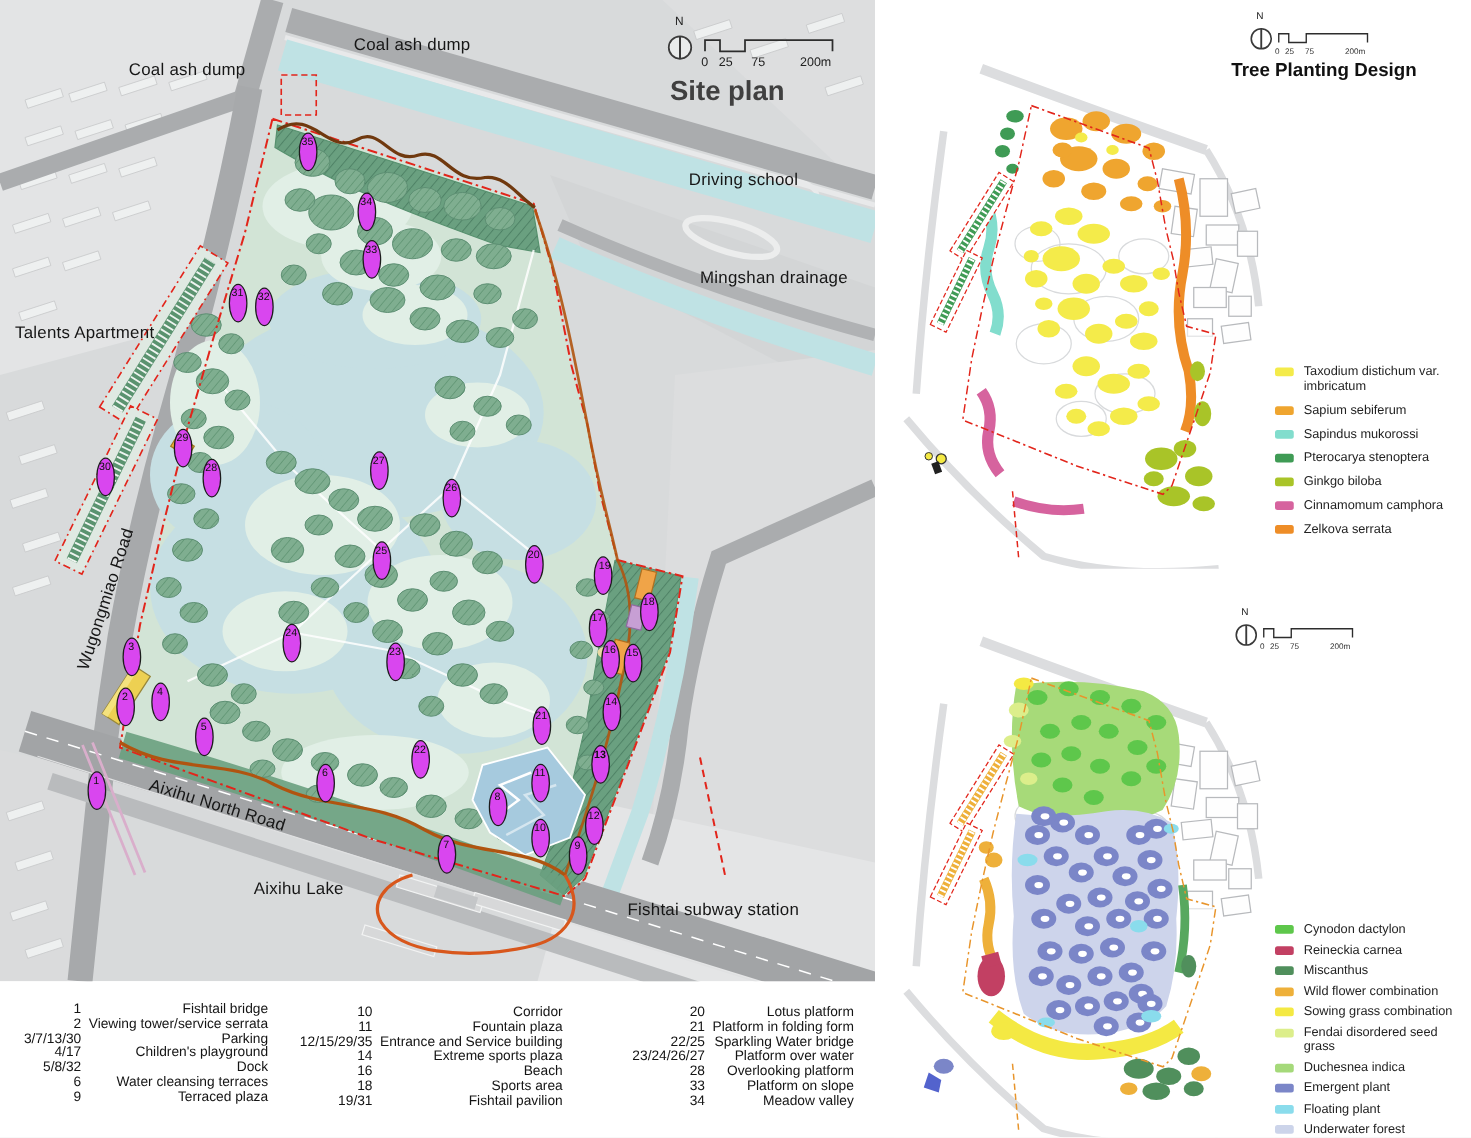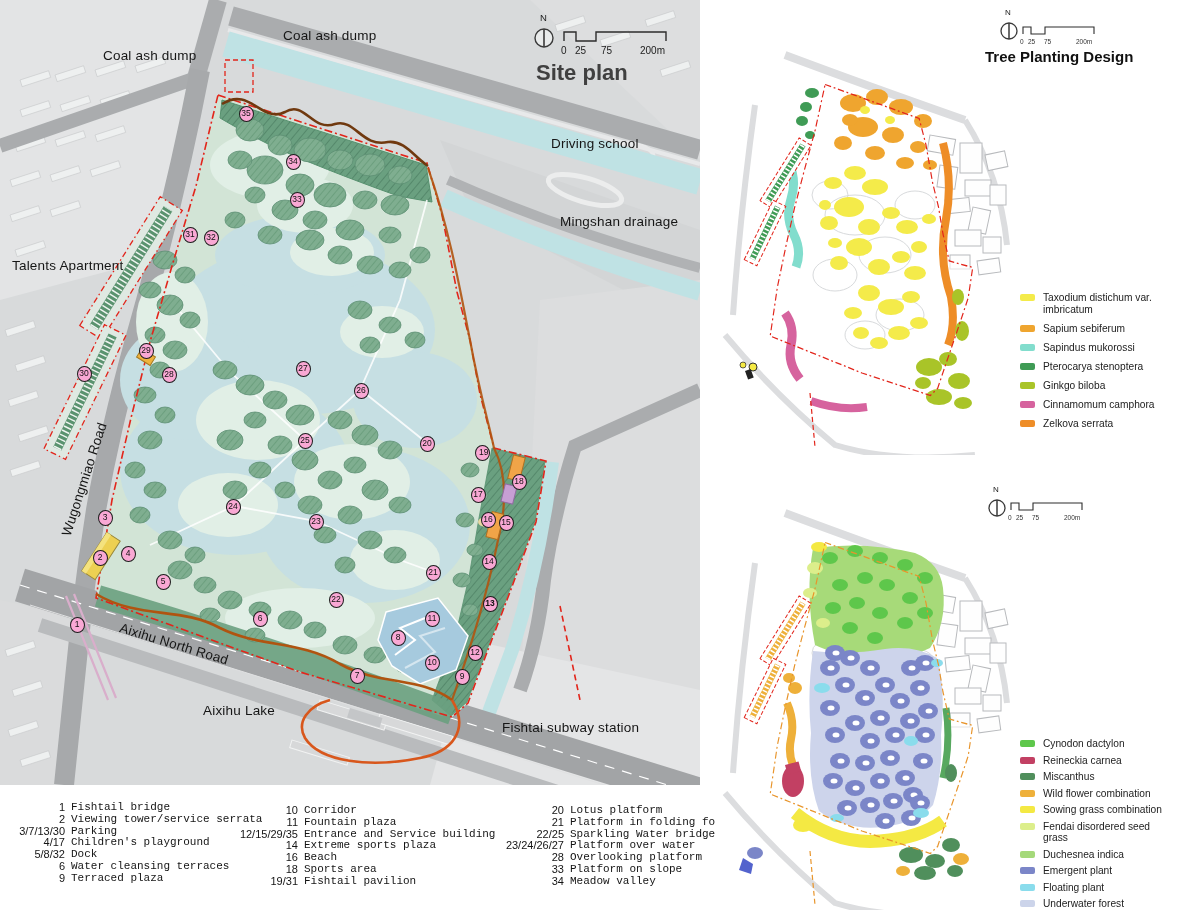--- a/index.html
+++ b/index.html
@@ -3,33 +3,33 @@
 <meta charset="utf-8">
 <style>
   html,body{margin:0;padding:0;background:#ffffff;}
   .stage{position:relative;width:1177px;height:910px;background:#fff;overflow:hidden;
          font-family:"Liberation Sans",sans-serif;color:#1a1a1a;}
   .abs{position:absolute;}
   
   .site-panel{left:0;top:0;width:700px;height:785px;}
   .map-label{position:absolute;font-size:13.5px;color:#161616;white-space:nowrap;
              transform-origin:left center;letter-spacing:.2px;}
-  .marker{position:absolute;width:15px;height:16px;margin:-7.5px 0 0 -7.5px;border-radius:50%;
-          background:#f9a8d4;border:1.2px solid #1c1c1c;font-size:8.5px;line-height:13px;
+  .marker{position:absolute;width:15px;height:31px;margin:-7.5px 0 0 -7.5px;border-radius:50%;
+          background:#d946ef;border:1.2px solid #1c1c1c;font-size:8.5px;line-height:13px;
           text-align:center;color:#111;box-sizing:border-box;font-weight:500;}
   .plan-title{position:absolute;font-size:22px;font-weight:bold;color:#404040;}
   .north-n{position:absolute;font-size:9.5px;color:#222;}
   .tick{position:absolute;font-size:10px;color:#222;}
   .tick-s{position:absolute;font-size:6.5px;color:#333;}
   
   .numlegend{left:0;top:797px;width:700px;height:113px;}
   .legcol{position:absolute;display:grid;grid-template-columns:var(--numw) auto;
           column-gap:6px;row-gap:0;font-size:11px;line-height:11.8px;color:#141414;}
   .legcol .n{text-align:right;white-space:nowrap;}
-  .legcol .l{text-align:left;white-space:nowrap;font-family:Liberation Mono, monospace;}
+  .legcol .l{text-align:right;white-space:nowrap;}
   
   .right-col{left:705px;top:0;width:472px;height:910px;}
   .panel-title{position:absolute;font-size:15px;font-weight:bold;color:#111;line-height:19px;}
   .plegend{position:absolute;display:flex;flex-direction:column;}
   .plegend .row{display:flex;align-items:flex-start;margin-bottom:var(--gap);}
   .plegend .sw{width:15px;height:7px;border-radius:2px;margin:2px 8px 0 0;flex:0 0 15px;}
   .plegend .lb{font-size:10.2px;line-height:11.5px;color:#222;max-width:132px;}
 </style>
 </head>
 <body>
@@ -312,21 +312,21 @@
         <div class="marker" style="left: 105px; top: 517px;">3</div>
         <div class="marker" style="left: 128px; top: 553px;">4</div>
         <div class="marker" style="left: 163px; top: 581px;">5</div>
         <div class="marker" style="left: 260px; top: 618px;">6</div>
         <div class="marker" style="left: 357px; top: 675px;">7</div>
         <div class="marker" style="left: 398px; top: 637px;">8</div>
         <div class="marker" style="left: 462px; top: 676px;">9</div>
         <div class="marker" style="left: 432px; top: 662px;">10</div>
         <div class="marker" style="left: 432px; top: 618px;">11</div>
         <div class="marker" style="left: 475px; top: 652px;">12</div>
-        <div class="marker" style="left: 490px; top: 603px; font-weight: bold;">13</div>
+        <div class="marker" style="left: 480px; top: 603px; font-weight: bold;">13</div>
         <div class="marker" style="left: 489px; top: 561px;">14</div>
         <div class="marker" style="left: 506px; top: 522px;">15</div>
         <div class="marker" style="left: 488px; top: 519px;">16</div>
         <div class="marker" style="left: 478px; top: 494px;">17</div>
         <div class="marker" style="left: 519px; top: 481px;">18</div>
         <div class="marker" style="left: 482px; top: 452px; text-align: right;">19</div>
         <div class="marker" style="left: 427px; top: 443px;">20</div>
         <div class="marker" style="left: 433px; top: 572px;">21</div>
         <div class="marker" style="left: 336px; top: 599px;">22</div>
         <div class="marker" style="left: 316px; top: 521px;">23</div>

